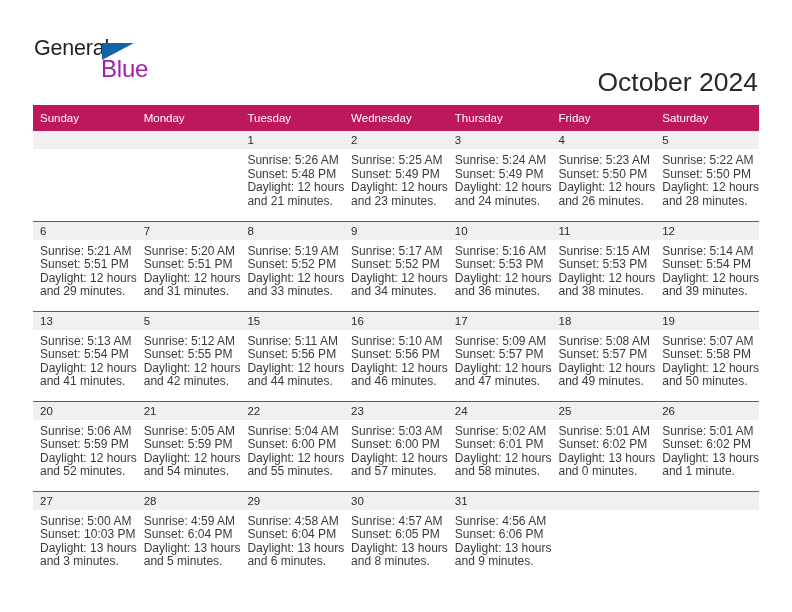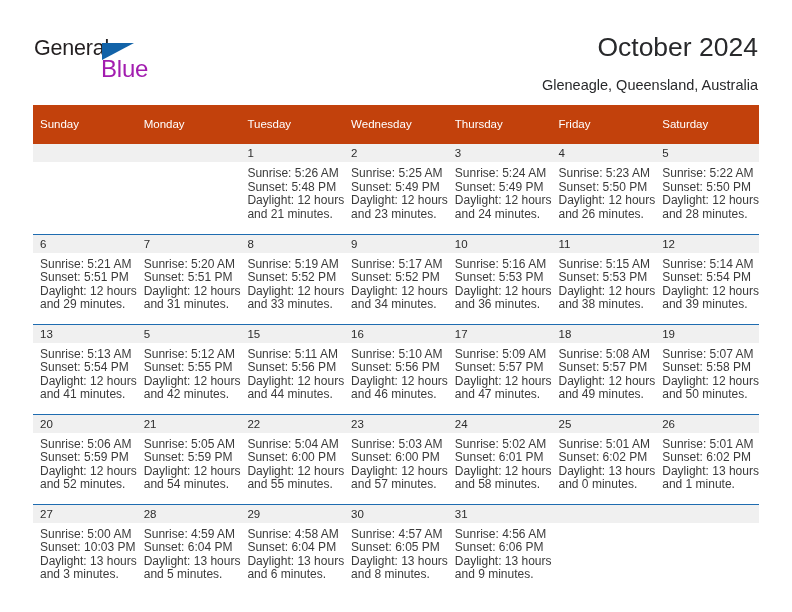--- a/index.html
+++ b/index.html
@@ -65,46 +65,47 @@
     right: 34px;
     top: 30px;
     text-align: right;
   }
   .cal-title {
     font-size: 26.5px;
     color: #28292b;
     line-height: 34px;
     font-weight: normal;
     white-space: nowrap;
+    margin-top: 35px;
   }
   .cal-subtitle {
     margin-top: 12px;
     font-size: 14.5px;
     color: #28292b;
     line-height: 19px;
     white-space: nowrap;
   }
 
   
   .calendar {
     position: absolute;
     left: 33px;
     top: 105px;
     width: 726px;
     border-collapse: collapse;
     table-layout: fixed;
   }
   .calendar th {
-    background: #c2410c;
+    background: #be185d;
     color: #ffffff;
     font-size: 11.5px;
     font-weight: normal;
     text-align: left;
     padding: 4px 0 5px 7px;
-    height: 39px;
+    height: 26px;
     border: none;
   }
   .calendar td {
     width: 103.7px;
     height: 90px;
     vertical-align: top;
     padding: 0;
     border: none;
     border-bottom: 1.6px solid #1f6cb0;
     background: #ffffff;

